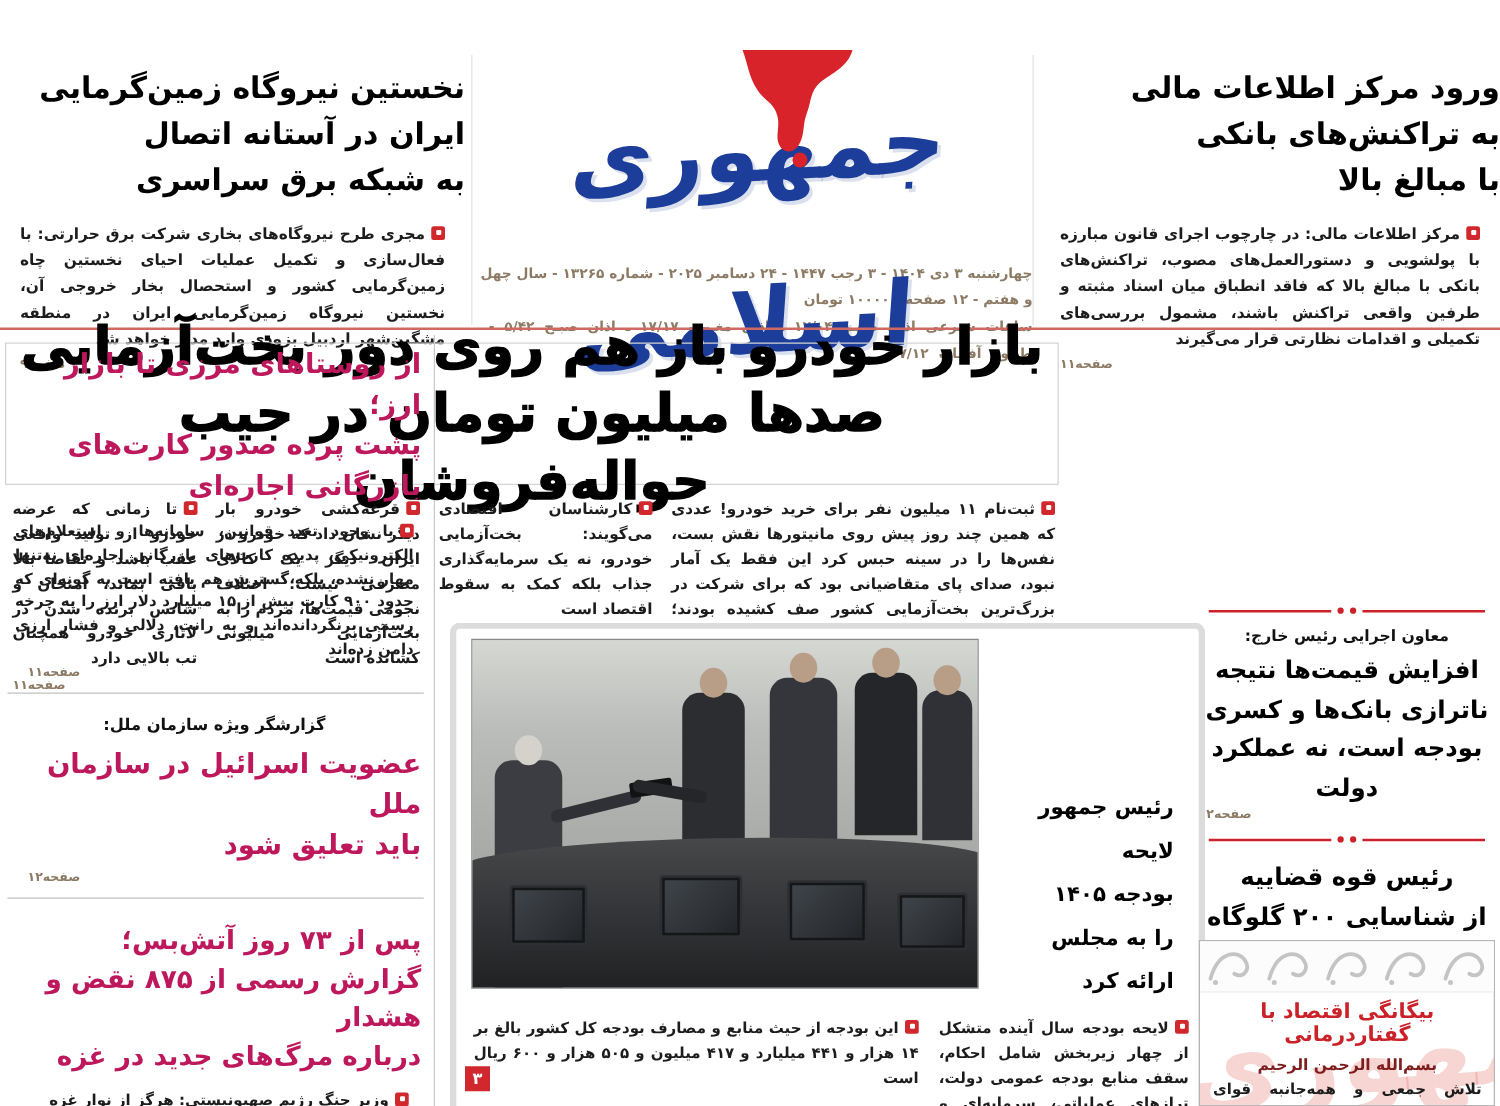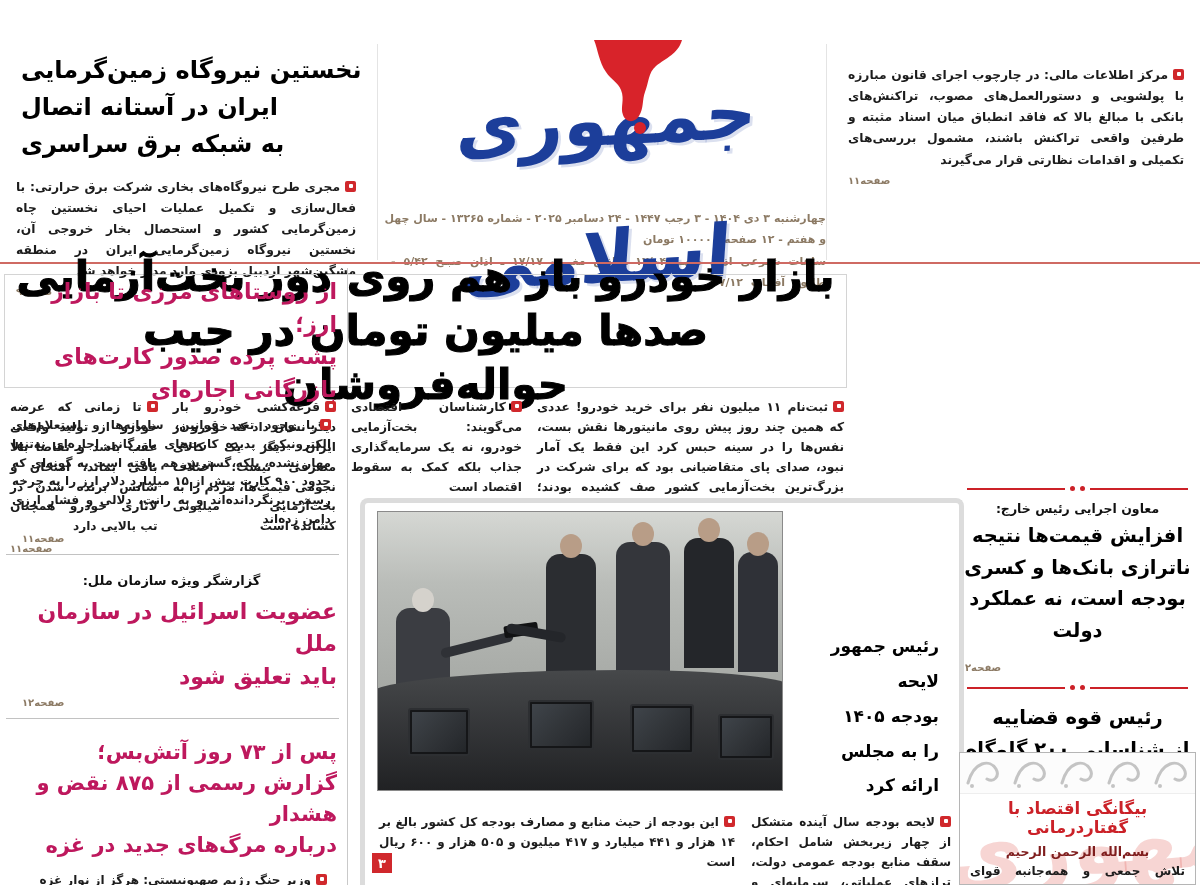--- a/index.html
+++ b/index.html
@@ -6,21 +6,21 @@
   .page{position:relative;width:1200px;height:885px;margin:0 auto;background:#fff;overflow:hidden;
         font-family:"DejaVu Sans",sans-serif;direction:rtl;color:#111;}
   
   .condolence{position:absolute;top:5px;left:0;right:0;text-align:center;}
   .condolence span{display:inline-block;font-size:18px;font-weight:bold;color:#151515;
         padding:0 10px 9px;border-bottom:1.5px solid #3a3a3a;}
   
   .m-art{position:absolute;top:52px;}
   .m-right{right:0;width:368px;}
   .m-left{left:0;width:372px;}
-  .m-head{font-size:24px;font-weight:bold;text-align:left;line-height:1.55;white-space:pre-line;color:#000;padding-left:21px;}
+  .m-head{font-size:24px;font-weight:bold;text-align:right;line-height:1.55;white-space:pre-line;color:#000;padding-left:21px;}
   .m-body{margin-top:13px;padding:0 16px;font-size:12.3px;font-weight:bold;text-align:justify;line-height:1.72;color:#1c1c1c;}
   .page-ref{font-size:10px;font-weight:bold;color:#8c7a64;text-align:left;margin-top:4px;padding:0 16px;}
   .m-center{position:absolute;top:44px;left:377px;width:448px;height:216px;border-left:1px solid #e4e4e4;border-right:1px solid #e4e4e4;}
   .logo-wrap{position:relative;height:152px;text-align:center;padding-top:8px;}
   .logo-text{display:inline-block;font-size:72px;font-weight:bold;color:#1c3e9a;line-height:1.9;
         transform:rotate(-3deg) skewX(-7deg);text-shadow:3px 3px 0 rgba(28,62,154,.16);}
   .drip{position:absolute;top:-4px;left:50%;margin-left:-16px;width:104px;height:96px;z-index:3;}
   .dateline{margin-top:4px;font-size:11px;font-weight:bold;color:#8c7a64;line-height:1.95;}
   .dateline .dl2{letter-spacing:.5px;word-spacing:4px;}
   .redline{position:absolute;top:262px;left:0;right:0;height:2px;background:#cf6a63;}
@@ -70,36 +70,39 @@
   .cap-l{flex:1;}
   .colnum{position:absolute;left:7px;bottom:12px;width:20px;height:20px;background:#d0282c;color:#fff;
         font-size:13px;font-weight:bold;display:flex;align-items:center;justify-content:center;}
   
   .rightcol{position:absolute;top:486px;right:4px;width:237px;bottom:0;}
   .dotdiv{display:flex;align-items:center;gap:5px;margin:0 8px;}
   .dotdiv .dl{flex:1;height:2px;background:#cc2128;}
   .dotdiv .dot{width:5px;height:5px;border-radius:50%;background:#cc2128;}
   .rc-kicker{font-size:12.5px;font-weight:bold;text-align:center;margin-top:10px;color:#111;}
   .rc-head{font-size:19.5px;font-weight:bold;text-align:center;line-height:1.62;white-space:pre-line;margin-top:4px;color:#000;}
-  .rc-ref{margin:16px 6px 12px;padding:0;}
+  .rc-ref{margin:0 6px 12px;padding:0;}
   .econbox{position:absolute;left:0;right:0;bottom:0;height:131px;border:1px solid #b5b5b5;overflow:hidden;background:#fff;}
   .swashes{display:block;width:100%;height:40px;background:#fcfcfc;border-bottom:1px solid #eee;}
   .econ-title{color:#cb2128;font-size:16.5px;font-weight:bold;text-align:center;margin-top:5px;position:relative;z-index:2;}
   .basmala{font-size:12.5px;font-weight:bold;text-align:center;margin-top:7px;color:#7f1d1d;position:relative;z-index:2;}
   .econ-body{font-size:12px;font-weight:bold;text-align:justify;line-height:1.7;padding:2px 10px;color:#1c1c1c;position:relative;z-index:2;}
   .watermark{position:absolute;top:48px;left:-14px;font-size:84px;font-weight:bold;color:rgba(225,86,78,.25);
         transform:rotate(-4deg);z-index:1;pointer-events:none;line-height:1;}
 </style>
 </head>
 <body>
 
 <div class="page">
 
 
   <div class="m-art m-right">
+    <div class="m-head">ورود مرکز اطلاعات مالی
+به تراکنش‌های بانکی
+با مبالغ بالا</div>
     <div class="m-body"><span class="bullet"></span><span>مرکز اطلاعات مالی: در چارچوب اجرای قانون مبارزه با پولشویی و دستورالعمل‌های مصوب، تراکنش‌های بانکی با مبالغ بالا که فاقد انطباق میان اسناد مثبته و طرفین واقعی تراکنش باشند، مشمول بررسی‌های تکمیلی و اقدامات نظارتی قرار می‌گیرند</span></div>
     <div class="page-ref">صفحه۱۱</div>
   </div>
 
   <div class="m-center">
     <div class="logo-wrap">
       <svg class="drip" viewBox="0 0 100 96">
         <path fill="#d8232a" d="M6 0 h88 c-4 14 -16 18 -26 26 c-8 7 -7 16 -11 26 c-3 8 -1 16 -6 24 c-4 7 -13 7 -16 -1 c-3 -8 2 -15 -2 -25 c-3 -8 -10 -10 -15 -18 C11 22 10 10 6 0 z"></path>
         <circle fill="#d8232a" cx="52" cy="88" r="6"></circle>
       </svg>

